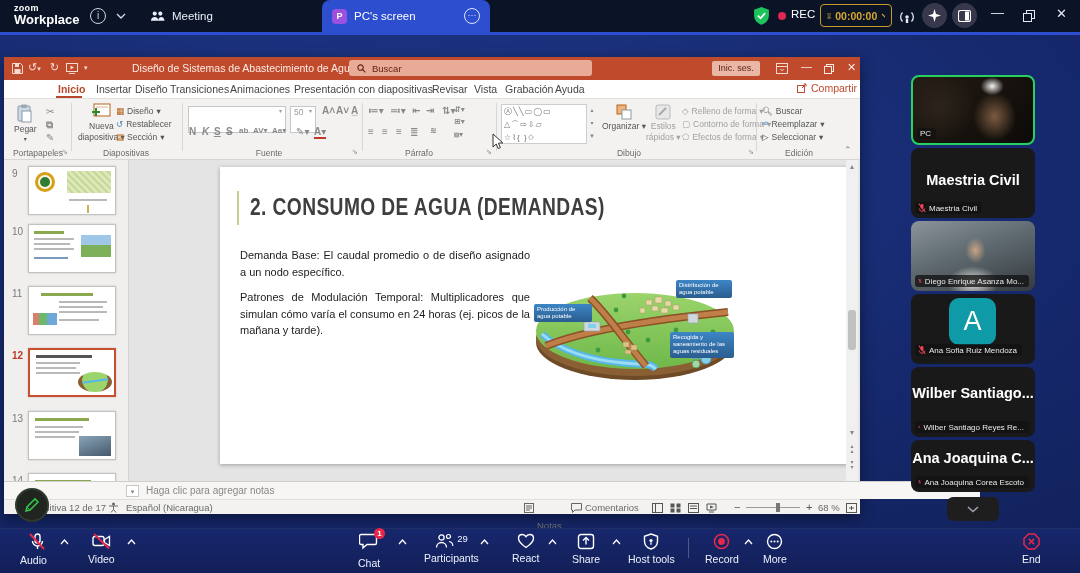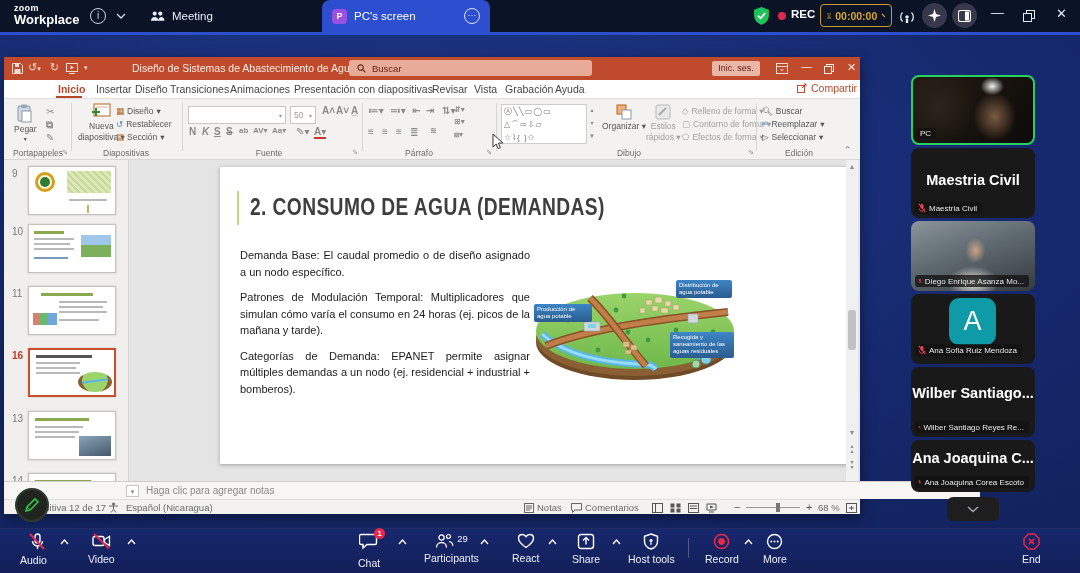--- a/index.html
+++ b/index.html
@@ -16,21 +16,21 @@
   .circbtn{position:absolute;top:8px;width:16px;height:16px;border:1.2px solid #cfd6e4;border-radius:50%;
            color:#cfd6e4;font-size:10px;line-height:14px;text-align:center;}
   .toptab{position:absolute;top:0;height:32px;display:flex;align-items:center;gap:7px;color:#e8edf8;font-size:11.5px;}
   .screen-tab{position:absolute;left:322px;top:0;width:168px;height:32px;background:#2c4ecf;border-radius:8px 8px 0 0;
               display:flex;align-items:center;gap:7px;padding:0 10px;color:#fff;font-size:11.5px;}
   .pav{width:15px;height:15px;border-radius:4px;background:#9b51e0;color:#fff;font-size:9px;font-weight:bold;
        display:flex;align-items:center;justify-content:center;}
   .ellipsisbtn{margin-left:auto;width:16px;height:16px;border:1.1px solid #dfe6ff;border-radius:50%;
                font-size:9px;line-height:13px;text-align:center;color:#dfe6ff;}
   .rec-dot{position:absolute;left:778px;top:12px;width:8px;height:8px;border-radius:50%;background:#e02852;}
-  .rec-txt{position:absolute;left:791px;top:8px;font-size:11.5px;font-weight:bold;color:#fff;}
+  .rec-txt{position:absolute;left:791px;top:8px;font-size:11.5px;font-weight:normal;color:#fff;}
   .timerbox{position:absolute;left:820px;top:4px;width:72px;height:23px;border:1.5px solid #c8992b;border-radius:4px;
             display:flex;align-items:center;gap:4px;padding:0 6px;color:#d9a62e;font-size:10.5px;font-weight:bold;}
   .winbtn{position:absolute;top:7px;color:#e6eaf4;font-size:13px;}
   .darkcirc{position:absolute;top:3px;width:25px;height:25px;border-radius:50%;background:#38384c;
             display:flex;align-items:center;justify-content:center;}
   
   .ppt{position:absolute;left:4px;top:57px;width:856px;height:457px;background:#f3f2f1;
        box-shadow:0 4px 14px rgba(0,0,0,.45);}
   .ppt-title{position:absolute;left:0;top:0;width:856px;height:23px;background:#bf4a2c;color:#fff;}
   .qat{position:absolute;top:4px;color:#f6d9cf;font-size:11px;}
@@ -44,22 +44,22 @@
   .rtab.active{color:#b7472a;font-weight:bold;}
   .rtab-underline{position:absolute;left:52px;top:16px;width:26px;height:2px;background:#b7472a;}
   .share-btn{position:absolute;left:793px;top:2px;font-size:10.5px;color:#c04a2e;display:flex;gap:4px;align-items:center;}
   .ribbon{position:absolute;left:0;top:42px;width:856px;height:61px;background:#f3f2f1;border-bottom:1px solid #d8d6d4;}
   .gsep{position:absolute;top:4px;width:1px;height:48px;background:#d9d7d5;}
   .glabel{position:absolute;top:49px;font-size:8.5px;color:#6a6a6a;text-align:center;}
   .launch{position:absolute;top:49px;font-size:7px;color:#8a8a8a;}
   .rbig{position:absolute;display:flex;flex-direction:column;align-items:center;gap:1px;color:#555;font-size:8.5px;}
   .rsm{position:absolute;font-size:8.5px;color:#555;display:flex;align-items:center;gap:3px;}
   .gray{color:#a0a0a0;}
-  .fbox{position:absolute;height:18px;background:#fff;border:1px solid #c8c6c4;font-size:8.5px;color:#999;
-        display:flex;align-items:center;justify-content:space-between;padding:0 3px;}
+  .fbox{position:absolute;height:27px;background:#fff;border:1px solid #c8c6c4;font-size:8.5px;color:#999;
+        display:flex;justify-content:space-between;padding:0 3px;}
   .glyph{position:absolute;font-size:10px;color:#8a8a8a;font-weight:bold;}
   .shapesbox{position:absolute;left:497px;top:5px;width:86px;height:40px;background:#fff;border:1px solid #cfcdcB;
              font-size:8px;color:#777;line-height:13px;padding:0 2px;letter-spacing:1px;overflow:hidden;}
   
   .thumbpanel{position:absolute;left:0;top:103px;width:125px;height:321px;background:#f0efee;border-right:1px solid #d6d4d2;overflow:hidden;}
   .tnum{position:absolute;left:8px;font-size:10px;color:#7a7a7a;}
   .thumb{position:absolute;left:24px;width:88px;height:49px;background:#fff;border:1px solid #c4c2c0;box-shadow:0 0 2px rgba(0,0,0,.18);}
   .thumb.sel{border:2px solid #c9502e;}
   .tl{position:absolute;background:#b9b9b9;height:2px;}
   
@@ -358,21 +358,21 @@
       </div>
       <div class="tnum" style="top:128px;">11</div>
       <div class="thumb" style="top:126px;">
         <div class="tl" style="left:12px;top:6px;width:52px;background:#8aa84e;height:3px;"></div>
         <div class="tl" style="left:30px;top:14px;width:48px;"></div>
         <div class="tl" style="left:30px;top:19px;width:44px;"></div>
         <div class="tl" style="left:30px;top:24px;width:48px;"></div>
         <div class="abs" style="left:4px;top:26px;width:24px;height:12px;background:linear-gradient(90deg,#d9806c 25%,#6cb86c 25% 60%,#6fa8d8 60%);"></div>
         <div class="tl" style="left:30px;top:32px;width:40px;"></div>
       </div>
-      <div class="tnum" style="top:190px;color:#c0392b;font-weight:bold;">16</div>
+      <div class="tnum" style="top:190px;color:#c0392b;font-weight:bold;">12</div>
       <div class="thumb sel" style="top:188px;">
         <div class="tl" style="left:6px;top:5px;width:56px;background:#555;height:3px;"></div>
         <div class="tl" style="left:6px;top:12px;width:44px;"></div>
         <div class="tl" style="left:6px;top:17px;width:40px;"></div>
         <div class="tl" style="left:6px;top:22px;width:44px;"></div>
         <div class="abs" style="left:48px;top:22px;width:34px;height:20px;border-radius:50%;background:radial-gradient(circle at 50% 40%,#9ad46a 60%,#8a5f33 62%);"></div>
         <div class="abs" style="left:52px;top:30px;width:26px;height:2px;background:#57b8e8;transform:rotate(-8deg);"></div>
       </div>
       <div class="tnum" style="top:253px;">13</div>
       <div class="thumb" style="top:251px;">
@@ -389,21 +389,20 @@
       </div>
     </div>
 
     <div class="slidearea">
       <div class="slide">
         <div class="slide-accent"></div>
         <div class="slide-title">2. CONSUMO DE AGUA (DEMANDAS)</div>
         <div class="slide-body">
           <p>Demanda Base: El caudal promedio o de diseño asignado a un nodo específico.</p>
           <p>Patrones de Modulación Temporal: Multiplicadores que simulan cómo varía el consumo en 24 horas (ej. picos de la mañana y tarde).</p>
-          <p>Categorías de Demanda: EPANET permite asignar múltiples demandas a un nodo (ej. residencial + industrial + bomberos).</p>
         </div>
         <div class="diag">
           <svg width="215" height="118" viewBox="0 0 215 118">
             <defs>
               <linearGradient id="grass" x1="0" y1="0" x2="0" y2="1">
                 <stop offset="0" stop-color="#9ad46a"></stop>
                   <stop offset="1" stop-color="#6fb84a"></stop>
               </linearGradient>
             </defs>
             <ellipse cx="107" cy="72" rx="99" ry="38" fill="#6e4a26"></ellipse>
@@ -471,21 +470,21 @@
           <circle cx="5.5" cy="2" r="1.5" fill="#666"></circle>
           <path d="M1 4h9M5.5 4v3.5M5.5 7.5L3 10.5M5.5 7.5L8 10.5" stroke="#666" fill="none"></path>
         </svg>
       <div class="abs" style="left:122px;top:2px;">Español (Nicaragua)</div>
       <svg class="abs" style="left:520px;top:2.5px;" width="10" height="10">
           <rect x="0.5" y="0.5" width="9" height="9" fill="none" stroke="#666"></rect>
           <line x1="2" y1="3" x2="8" y2="3" stroke="#666"></line>
           <line x1="2" y1="5" x2="8" y2="5" stroke="#666"></line>
           <line x1="2" y1="7" x2="6" y2="7" stroke="#666"></line>
         </svg>
-      <div class="abs" style="left:533px;top:2px;">Notas</div>
+      <div class="abs" style="left:533px;top:20px;">Notas</div>
       <svg class="abs" style="left:567px;top:2.5px;" width="11" height="10" viewBox="0 0 11 10">
           <path d="M0.5 0.5h10v6.5H4L1.5 9.5v-2.5H0.5z" fill="none" stroke="#666"></path>
         </svg>
       <div class="abs" style="left:581px;top:2px;">Comentarios</div>
       <svg class="abs" style="left:648px;top:2.5px;" width="11" height="10">
           <rect x="0.5" y="0.5" width="10" height="9" fill="none" stroke="#555"></rect>
           <line x1="3.5" y1="0.5" x2="3.5" y2="9.5" stroke="#555"></line>
         </svg>
       <svg class="abs" style="left:666px;top:2.5px;" width="11" height="10">
           <rect x="0.5" y="0.5" width="4" height="4" fill="#555"></rect>

